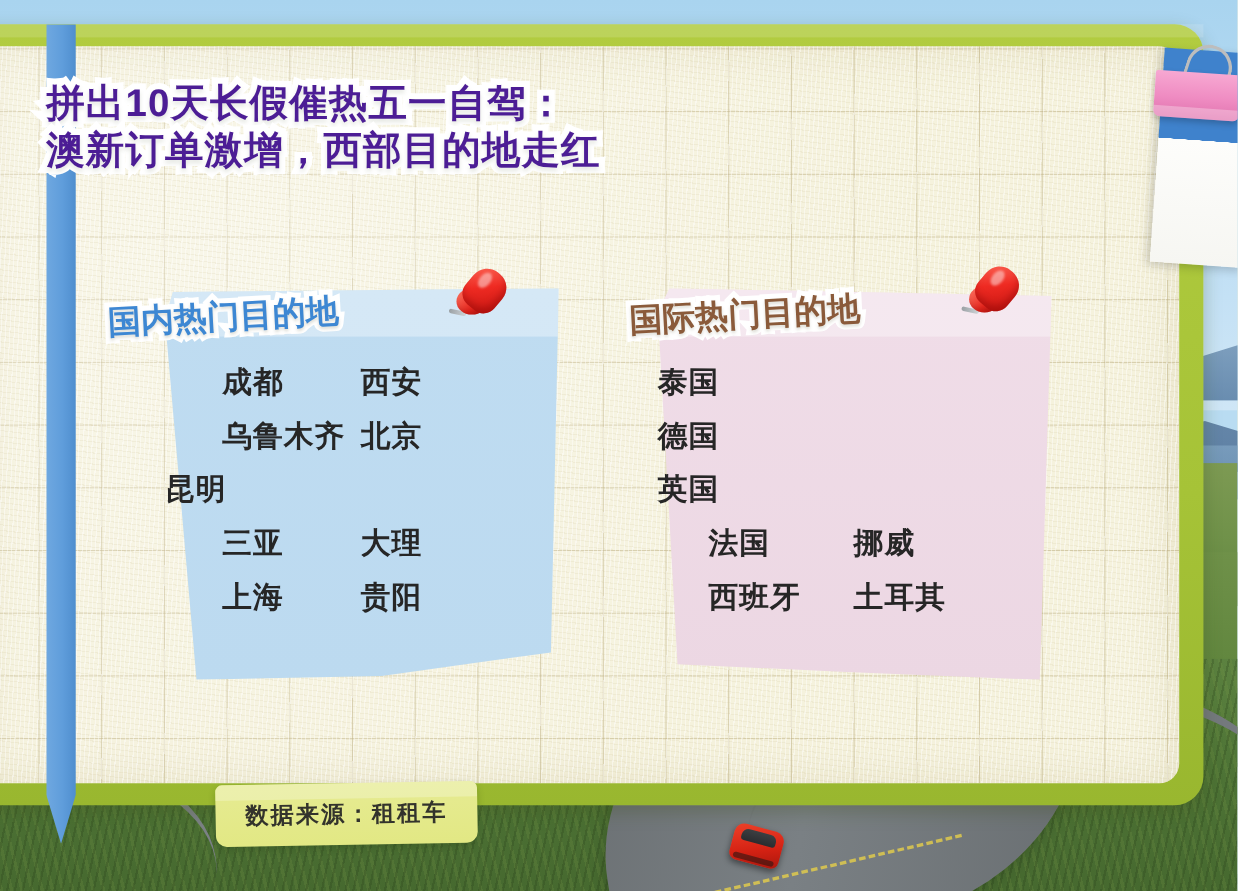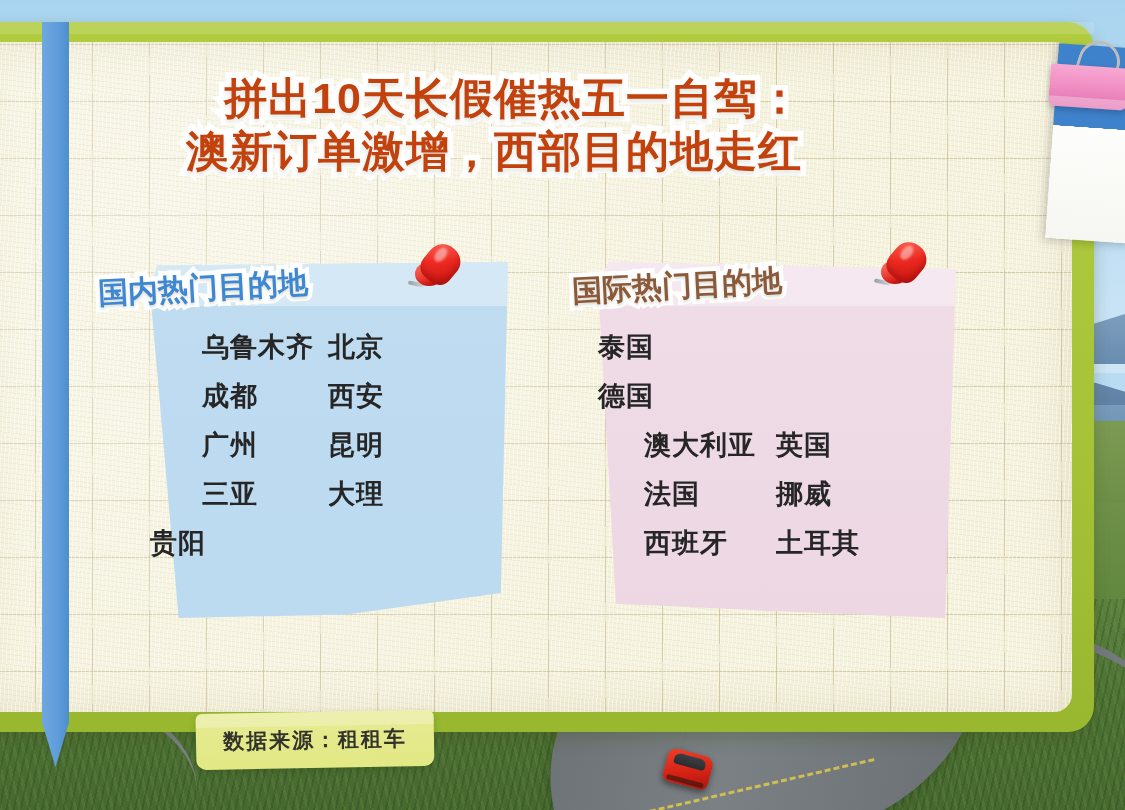--- a/index.html
+++ b/index.html
@@ -155,25 +155,24 @@
   }
   #binder-clip .handle {
     position:absolute; left:26px; top:-12px; width:42px; height:48px;
     border:3px solid #bdbdbd; border-radius:22px 22px 4px 4px;
     border-bottom:none; transform:rotate(14deg);
   }
 
   
   #headline {
     position:absolute; left:42px; top:72px; width:760px;
-    font-size:43px; font-weight:bold; line-height:1.24;
-    color:#c2410c; letter-spacing:1px;
+    font-size:35px; font-weight:bold; line-height:1.24;
+    color:#4c1d95; letter-spacing:1px;
     -webkit-text-stroke:11px #ffffff; paint-order:stroke fill;
     text-shadow:0 3px 4px rgba(120,130,100,.22);
-    text-align:right;
   }
   #headline .line2 { display:block; }
 
   
   .card { position:absolute; }
   .card .sheet {
     position:absolute; inset:0;
     box-shadow:3px 7px 13px rgba(120,112,70,.38);
   }
   .card .sheet .band {
@@ -303,36 +302,36 @@
   <span>拼出10天长假催热五一自驾：</span>
   <span class="line2">澳新订单激增，西部目的地走红</span>
 </h1>
 
 <div class="card" id="card-domestic">
   <div class="sheet">
     <div class="band"></div>
   </div>
   <div class="rows">
     <div class="row">
+      <span class="c1">成都</span>
+      <span class="c2">西安</span>
+    </div>
+    <div class="row">
       <span class="c1">乌鲁木齐</span>
       <span class="c2">北京</span>
     </div>
     <div class="row">
-      <span class="c1">成都</span>
-      <span class="c2">西安</span>
-    </div>
-    <div class="row">
-      <span class="c1">广州</span>
       <span class="c2">昆明</span>
     </div>
     <div class="row">
       <span class="c1">三亚</span>
       <span class="c2">大理</span>
     </div>
     <div class="row">
+      <span class="c1">上海</span>
       <span class="c2">贵阳</span>
     </div>
   </div>
 </div>
 <div class="card-title" id="title-domestic">国内热门目的地</div>
 <div class="pushpin" id="pin-domestic">
   <div class="shadow"></div>
   <div class="needle"></div>
   <div class="collar"></div>
   <div class="head"></div>
@@ -343,21 +342,20 @@
     <div class="band"></div>
   </div>
   <div class="rows">
     <div class="row">
       <span class="c2">泰国</span>
     </div>
     <div class="row">
       <span class="c2">德国</span>
     </div>
     <div class="row">
-      <span class="c1">澳大利亚</span>
       <span class="c2">英国</span>
     </div>
     <div class="row">
       <span class="c1">法国</span>
       <span class="c2">挪威</span>
     </div>
     <div class="row">
       <span class="c1">西班牙</span>
       <span class="c2">土耳其</span>
     </div>

